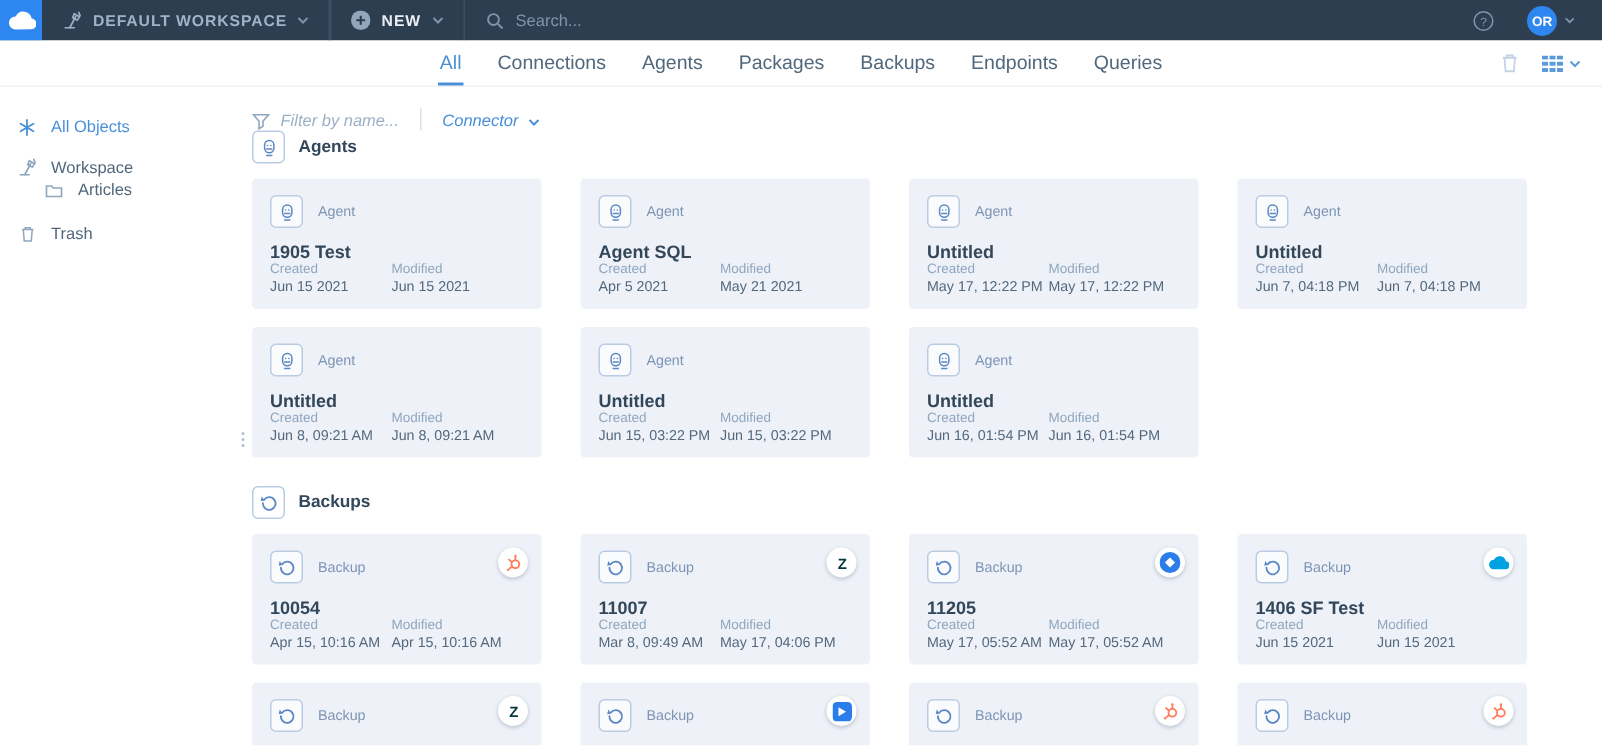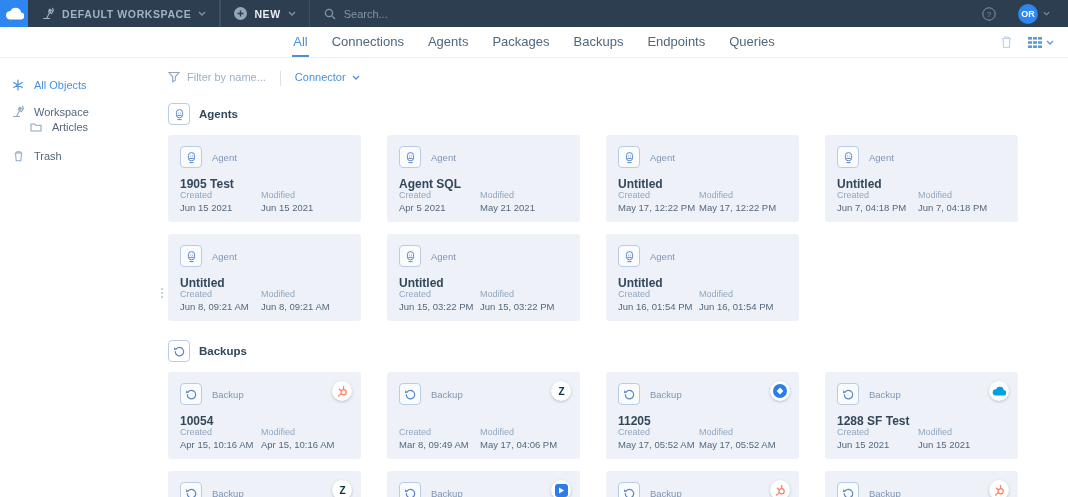--- a/index.html
+++ b/index.html
@@ -42,21 +42,21 @@
                font-size:11px; color:#51677c; cursor:pointer; }
   .side-item .icn { width:14px; color:#8fa6bf; }
   .side-item.active { color:#4a90d9; }
   .side-item.active .icn { color:#4a90d9; }
   .side-item.indent { padding-left:29px; }
   .side-item:nth-child(1) { margin-bottom:12px; }
   .side-item:nth-child(2) { margin-bottom:0px; }
   .side-item:nth-child(3) { margin-bottom:14px; }
 
   .main { flex:1; padding-top:13px; }
-  .filterbar { display:flex; align-items:flex-start; margin-bottom:16px; font-size:11px; height:16px; }
+  .filterbar { display:flex; align-items:flex-end; margin-bottom:0; font-size:11px; height:16px;font-style:italic; }
   .filter-name { display:flex; align-items:center; gap:7px; color:#9cb0c6; cursor:text; }
   .fb-divider { width:1px; height:15px; background:#d9e2ec; margin:0 14px; }
   .connector-dd { display:flex; align-items:center; gap:6px; color:#4a90d9; cursor:pointer; }
 
   .section-header { display:flex; align-items:center; gap:9px; margin-bottom:10px; }
   .obj-iconbox { width:22px; height:22px; border:1px solid #b9cce3; border-radius:4px;
                  background:rgba(255,255,255,.7); display:flex; align-items:center; justify-content:center;
                  color:#5b87c5; flex:none; }
   .section-title { font-size:11.5px; font-weight:bold; color:#33475b; }
 
@@ -517,20 +517,21 @@
               </span>
               <span class="card-type">Backup</span>
             </div>
             <span class="connector-badge">
               <span class="icn">
                 <svg width="11" height="11" viewBox="0 0 11 11">
                   <text x="5.5" y="9" text-anchor="middle" font-size="10" font-weight="bold" fill="#03363d" font-family="Liberation Sans, sans-serif">Z</text>
                 </svg>
               </span>
             </span>
+            <div class="card-title">11007</div>
             <div class="card-meta">
               <div class="meta-col">
                 <div class="meta-label">Created</div>
                 <div class="meta-value">Mar 8, 09:49 AM</div>
               </div>
               <div class="meta-col">
                 <div class="meta-label">Modified</div>
                 <div class="meta-value">May 17, 04:06 PM</div>
               </div>
             </div>
@@ -579,21 +580,21 @@
               </span>
               <span class="card-type">Backup</span>
             </div>
             <span class="connector-badge">
               <span class="icn">
                 <svg width="14" height="10" viewBox="0 0 19 13">
                   <path d="M5 12.6 a4.3 4.3 0 0 1 .5-8.6 a5.6 5.6 0 0 1 10.6 1.4 a3.5 3.5 0 0 1 -.6 7.1 z" fill="#00a1e0"></path>
                 </svg>
               </span>
             </span>
-            <div class="card-title">1288 SF Test</div>
+            <div class="card-title">1406 SF Test</div>
             <div class="card-meta">
               <div class="meta-col">
                 <div class="meta-label">Created</div>
                 <div class="meta-value">Jun 15 2021</div>
               </div>
               <div class="meta-col">
                 <div class="meta-label">Modified</div>
                 <div class="meta-value">Jun 15 2021</div>
               </div>
             </div>

